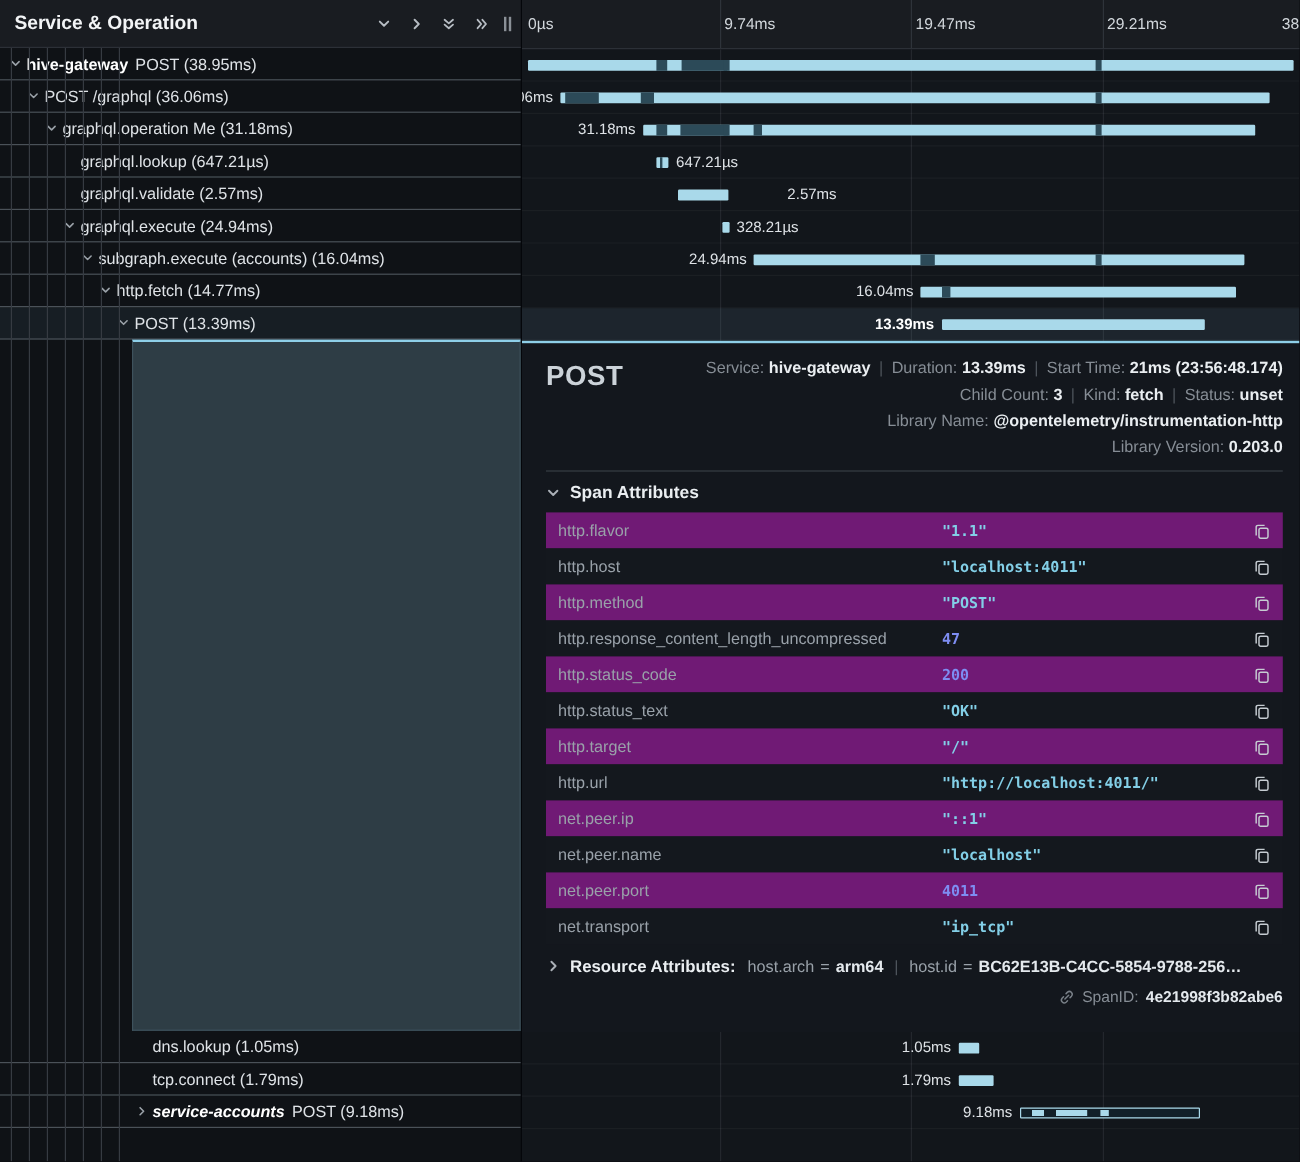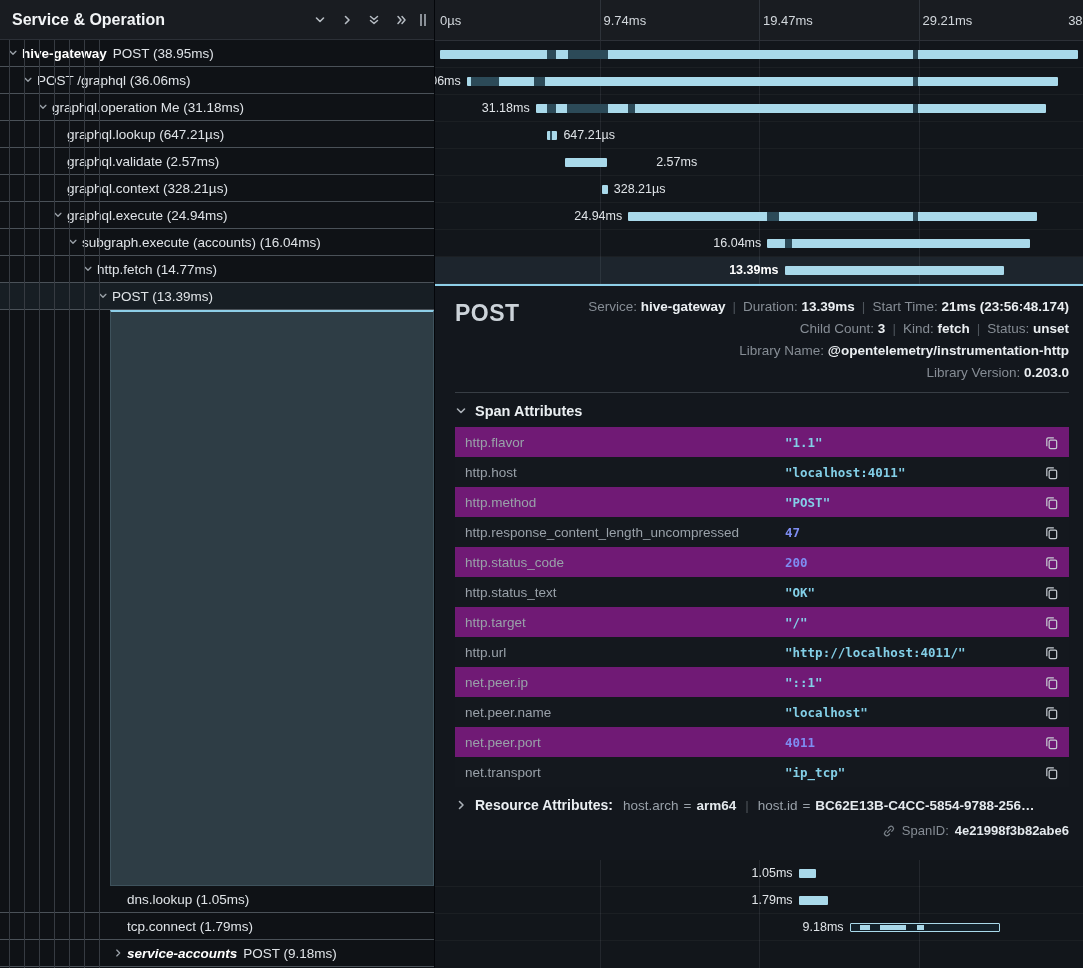--- a/index.html
+++ b/index.html
@@ -139,24 +139,20 @@
           </div>
           <div class="tree-row" style="padding-left: 53px;">
             <span class="t-chev"></span>
             <span class="t-label">graphql.lookup (647.21µs)</span>
           </div>
           <div class="tree-row" style="padding-left: 53px;">
             <span class="t-chev"></span>
             <span class="t-label">graphql.validate (2.57ms)</span>
           </div>
           <div class="tree-row" style="padding-left: 53px;">
-            <span class="t-chev"></span>
-            <span class="t-label">graphql.context (328.21µs)</span>
-          </div>
-          <div class="tree-row" style="padding-left: 53px;">
             <span class="t-chev">
               <svg width="12" height="12" viewBox="0 0 12 12" fill="none" stroke="currentColor" stroke-width="1.6" stroke-linecap="round" stroke-linejoin="round">
                 <polyline points="2.5,4 6,7.5 9.5,4"></polyline>
               </svg>
             </span>
             <span class="t-label">graphql.execute (24.94ms)</span>
           </div>
           <div class="tree-row" style="padding-left: 68px;">
             <span class="t-chev">
               <svg width="12" height="12" viewBox="0 0 12 12" fill="none" stroke="currentColor" stroke-width="1.6" stroke-linecap="round" stroke-linejoin="round">

